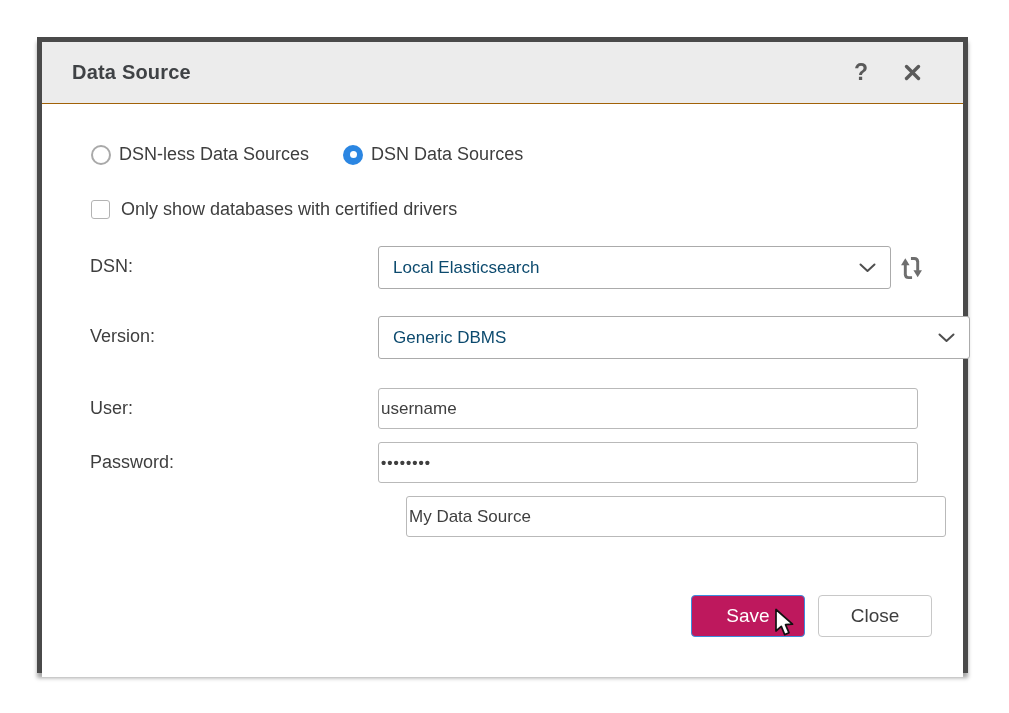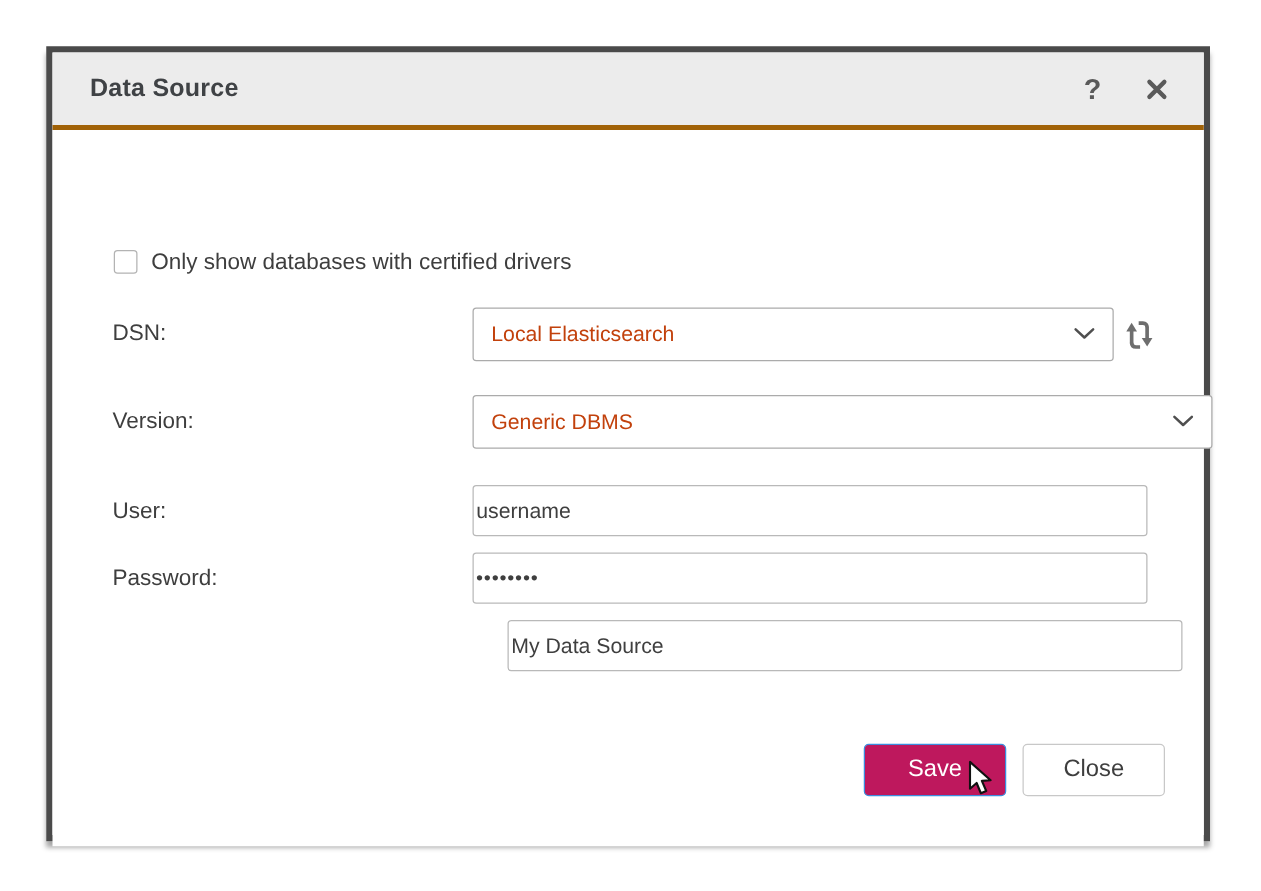--- a/index.html
+++ b/index.html
@@ -12,23 +12,23 @@
     position: absolute; left: 37px; top: 37px;
     width: 931px; height: 636px;
     background: #ffffff;
     border: 5px solid #4a4a4a;
     box-shadow: 0 5px 4px rgba(0,0,0,0.35);
   }
 
   .titlebar {
     position: relative; height: 62px;
     background: #ececec;
-    border-bottom: 4px solid #a16207;
+    border-bottom: 1px solid #a16207;
     display: flex; align-items: center;
-    padding: 0 27px 0 30px;
+    padding: 0 40px 0 30px;
   }
   .titlebar .title {
     font-size: 20px; font-weight: bold; color: #3f4245; letter-spacing: 0.2px;
   }
   .tb-icons { margin-left: auto; display: flex; align-items: center; gap: 30px; }
   .help-icon {
     font-size: 23px; font-weight: bold; color: #5a5a5a; cursor: pointer;
     line-height: 1; padding: 2px 4px;
   }
   .close-icon { cursor: pointer; display: inline-flex; padding: 2px; }
@@ -60,21 +60,21 @@
   }
 
   
   .field-label { position: absolute; left: 48px; font-size: 18px; color: #3e3e3e; }
 
   .selectbox {
     position: absolute; left: 336px; height: 43px;
     border: 1px solid #ababab; border-radius: 3px; background: #ffffff;
     display: flex; align-items: center; padding: 0 14px; cursor: pointer;
   }
-  .selectbox .sel-text { font-size: 17px; color: #c2410c; flex: 1 1 auto; }
+  .selectbox .sel-text { font-size: 17px; color: #0c4a6e; flex: 1 1 auto; }
   .selectbox .chev { flex: 0 0 auto; margin-left: 8px; }
 
   .textinput {
     position: absolute; left: 336px; width: 540px; height: 41px;
     border: 1px solid #b9b9b9; border-radius: 3px; background: #ffffff;
     font-family: "Liberation Sans", sans-serif;
     font-size: 17px; color: #3f3f3f; padding: 0 2px; outline: none;
   }
   .textinput.masked { letter-spacing: 1px; font-weight: bold; font-size: 15px; }
 
@@ -109,20 +109,30 @@
           <svg width="17" height="17" viewBox="0 0 17 17">
             <line x1="2.5" y1="2.5" x2="14.5" y2="14.5" stroke="#5a5a5a" stroke-width="3.4" stroke-linecap="round"></line>
             <line x1="14.5" y1="2.5" x2="2.5" y2="14.5" stroke="#5a5a5a" stroke-width="3.4" stroke-linecap="round"></line>
           </svg>
         </span>
       </span>
     </div>
 
     <div class="dlg-body">
 
+      <div class="row radio-group">
+        <span class="radio-opt">
+          <span class="radio-circle"></span>
+          <span class="opt-label">DSN-less Data Sources</span>
+        </span>
+        <span class="radio-opt">
+          <span class="radio-circle selected"></span>
+          <span class="opt-label">DSN Data Sources</span>
+        </span>
+      </div>
 
       <div class="row checkbox-row">
         <span class="checkbox-box"></span>
         <span class="opt-label">Only show databases with certified drivers</span>
       </div>
 
       <span class="field-label" style="top:152px;">DSN:</span>
       <div class="selectbox" style="top:142px; width:513px;">
         <span class="sel-text">Local Elasticsearch</span>
         <span class="chev">

